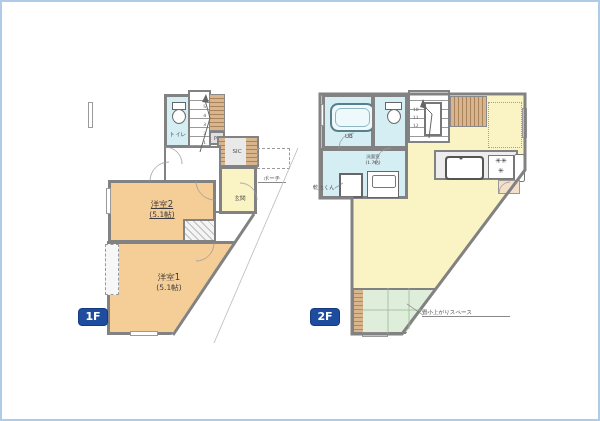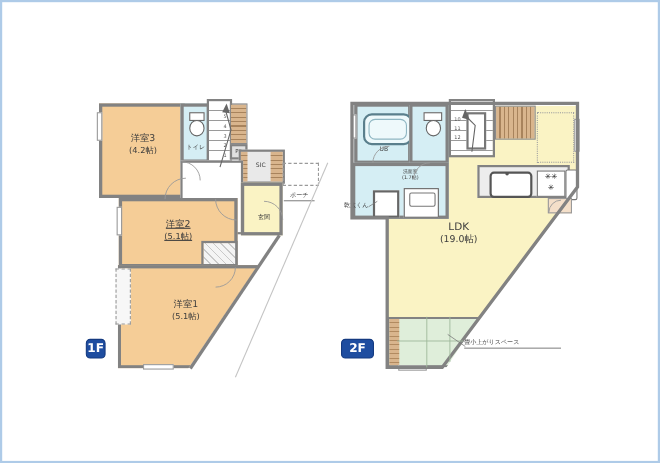--- a/index.html
+++ b/index.html
@@ -47,26 +47,20 @@
   .wc-tank{position:absolute;background:#fff;border:1px solid #666;}
   .wc-bowl{position:absolute;background:#fff;border:1px solid #666;border-radius:50% 50% 50% 50%;}
   .underline{border-bottom:1px solid #888;}
   #overlay{position:absolute;left:0;top:0;width:600px;height:421px;pointer-events:none;}
 </style>
 </head>
 <body>
 
 <div id="canvas">
 
-  <div class="abs room orange" style="left:88px;top:92px;width:78px;height:86px;">
-    <div class="lbl" style="left:8px;top:24px;width:58px;">
-      <div class="rname">洋室3</div>
-      <div class="rsize">(4.2帖)</div>
-    </div>
-  </div>
 
   <div class="abs room blue" style="left:162px;top:92px;width:27px;height:54px;">
     <div class="wc-tank" style="left:5px;top:5px;width:12px;height:6px;"></div>
     <div class="wc-bowl" style="left:5px;top:12px;width:12px;height:13px;"></div>
     <div class="lbl tiny" style="left:0;top:34px;width:22px;">トイレ</div>
   </div>
 
   <div class="abs stairs" style="left:186px;top:88px;width:23px;height:66px;">
     <div class="stairnum" style="position:absolute;right:3px;top:10px;">5
 4
@@ -112,30 +106,26 @@
       <div class="rsize">(5.1帖)</div>
     </div>
   </div>
 
   <div class="abs" id="f1-closetL" style="left:103px;top:242px;width:14px;height:51px;"></div>
 
   <div class="abs win" style="left:86px;top:100px;width:5px;height:26px;"></div>
   <div class="abs win" style="left:104px;top:186px;width:5px;height:26px;"></div>
   <div class="abs win" style="left:128px;top:329px;width:28px;height:5px;"></div>
 
-  <div class="abs badge" style="left:76px;top:306px;width:18px;height:18px;">1F</div>
+  <div class="abs badge" style="left:76px;top:306px;width:30px;height:18px;">1F</div>
 
   <div class="abs" id="f2-ldk" style="left:350px;top:94px;width:173px;height:238px;"></div>
 
   <div class="abs" id="f2-dotted" style="left:486px;top:100px;width:34px;height:46px;"></div>
 
-  <div class="abs lbl" style="left:384px;top:199px;width:62px;">
-    <div style="font-size:9.5px;">LDK</div>
-    <div style="font-size:8.5px;">(19.0帖)</div>
-  </div>
 
   <div class="abs room blue" style="left:320px;top:92px;width:52px;height:55px;">
     <div class="tub">
         <div class="tub-in"></div>
       </div>
     <div class="lbl tiny" style="left:14px;top:36px;width:20px;">UB</div>
   </div>
 
   <div class="abs room blue" style="left:370px;top:92px;width:36px;height:55px;">
     <div class="wc-tank" style="left:10px;top:5px;width:15px;height:6px;"></div>

